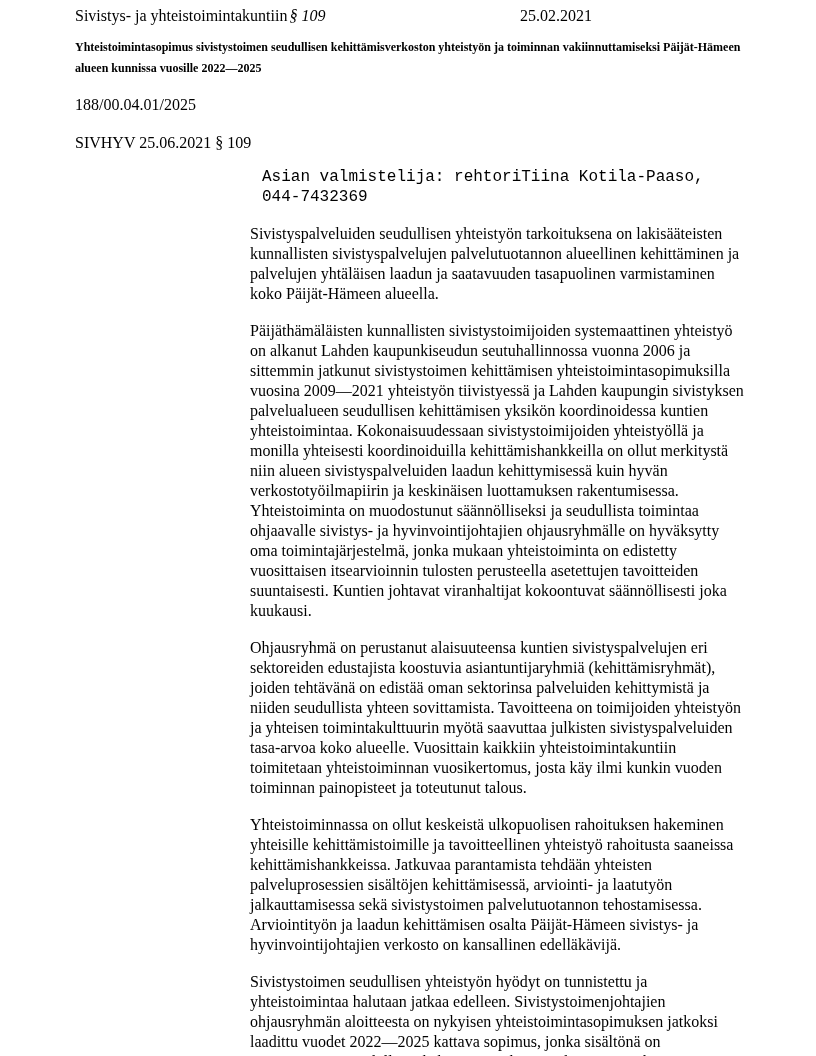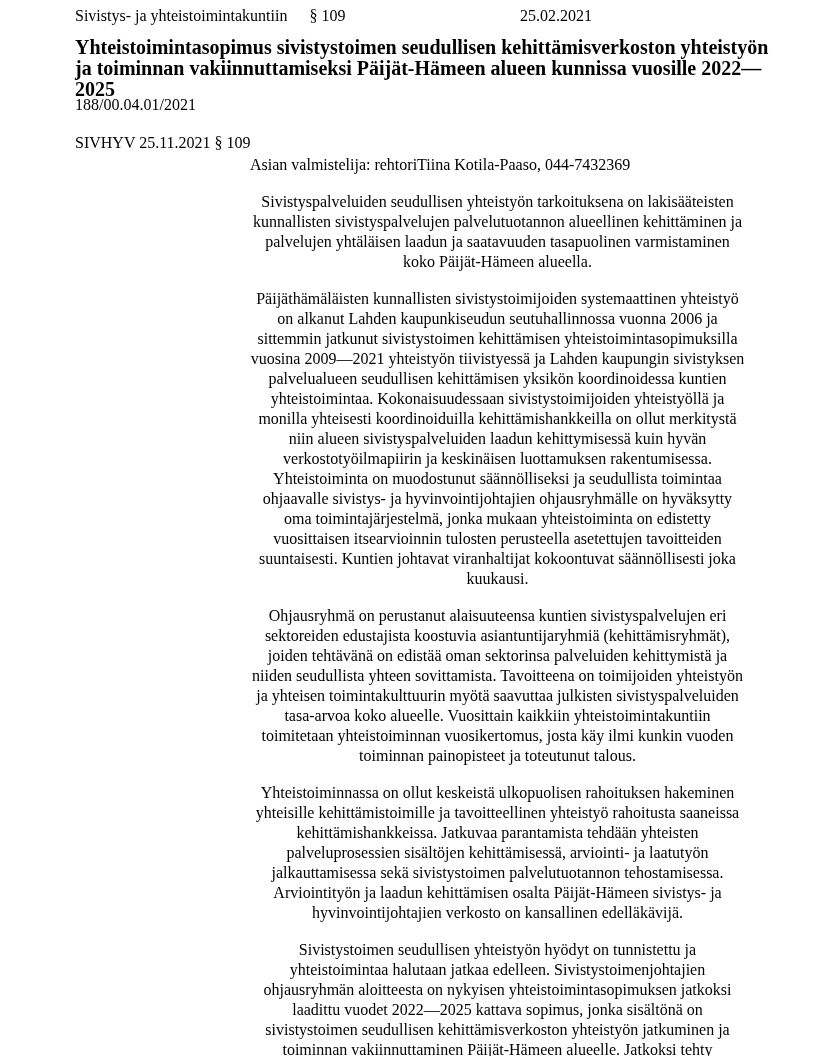--- a/index.html
+++ b/index.html
@@ -19,35 +19,36 @@
     overflow: hidden;
   }
   .header-row {
     position: absolute;
     top: 6px;
     left: 75px;
     right: 40px;
     white-space: nowrap;
   }
   .section-ref {
-    margin-left: 22px;
+    margin-left: 2px;
+    font-style: italic;
   }
   .header-date {
     position: absolute;
     top: 6px;
     left: 520px;
     white-space: nowrap;
   }
   .doc-title {
     position: absolute;
     top: 37px;
     left: 75px;
     width: 700px;
     margin: 0;
-    font-size: 20px;
+    font-size: 12px;
     font-weight: bold;
     line-height: 21px;
   }
   .diary-number {
     position: absolute;
     top: 95px;
     left: 75px;
   }
   .decision-ref {
     position: absolute;
@@ -57,43 +58,43 @@
   .body-block {
     position: absolute;
     top: 155px;
     left: 250px;
     width: 495px;
   }
   .preparer {
     margin: 0 0 15px 0;
   }
   .preparer div {
-    margin: 0;
+    margin: 12px;
+    font-family: Liberation Mono, monospace;
   }
   .para {
     margin: 17px 0 8px 0;
     padding: 0;
-    text-align: center;
   }
 </style>
 </head>
 <body>
 
 <div class="page">
 
   <div class="header-row">
     <span>Sivistys- ja yhteistoimintakuntiin</span><span class="section-ref">§ 109</span>
   </div>
   <div class="header-date">25.02.2021</div>
 
   <h1 class="doc-title">Yhteistoimintasopimus sivistystoimen seudullisen kehittämisverkoston yhteistyön ja toiminnan vakiinnuttamiseksi Päijät-Hämeen alueen kunnissa vuosille 2022—2025</h1>
 
-  <div class="diary-number">188/00.04.01/2021</div>
+  <div class="diary-number">188/00.04.01/2025</div>
 
-  <div class="decision-ref">SIVHYV 25.11.2021 § 109</div>
+  <div class="decision-ref">SIVHYV 25.06.2021 § 109</div>
 
   <div class="body-block">
     <div class="preparer">
       <div>Asian valmistelija: rehtoriTiina Kotila-Paaso, 044-7432369</div>
     </div>
 
     <p class="para">Sivistyspalveluiden seudullisen yhteistyön tarkoituksena on lakisääteisten kunnallisten sivistyspalvelujen palvelutuotannon alueellinen kehittäminen ja palvelujen yhtäläisen laadun ja saatavuuden tasapuolinen varmistaminen koko Päijät-Hämeen alueella.</p>
     <p class="para">Päijäthämäläisten kunnallisten sivistystoimijoiden systemaattinen yhteistyö on alkanut Lahden kaupunkiseudun seutuhallinnossa vuonna 2006 ja sittemmin jatkunut sivistystoimen kehittämisen yhteistoimintasopimuksilla vuosina 2009—2021 yhteistyön tiivistyessä ja Lahden kaupungin sivistyksen palvelualueen seudullisen kehittämisen yksikön koordinoidessa kuntien yhteistoimintaa. Kokonaisuudessaan sivistystoimijoiden yhteistyöllä ja monilla yhteisesti koordinoiduilla kehittämishankkeilla on ollut merkitystä niin alueen sivistyspalveluiden laadun kehittymisessä kuin hyvän verkostotyöilmapiirin ja keskinäisen luottamuksen rakentumisessa. Yhteistoiminta on muodostunut säännölliseksi ja seudullista toimintaa ohjaavalle sivistys- ja hyvinvointijohtajien ohjausryhmälle on hyväksytty oma toimintajärjestelmä, jonka mukaan yhteistoiminta on edistetty vuosittaisen itsearvioinnin tulosten perusteella asetettujen tavoitteiden suuntaisesti. Kuntien johtavat viranhaltijat kokoontuvat säännöllisesti joka kuukausi.</p>
     <p class="para">Ohjausryhmä on perustanut alaisuuteensa kuntien sivistyspalvelujen eri sektoreiden edustajista koostuvia asiantuntijaryhmiä (kehittämisryhmät), joiden tehtävänä on edistää oman sektorinsa palveluiden kehittymistä ja niiden seudullista yhteen sovittamista. Tavoitteena on toimijoiden yhteistyön ja yhteisen toimintakulttuurin myötä saavuttaa julkisten sivistyspalveluiden tasa-arvoa koko alueelle. Vuosittain kaikkiin yhteistoimintakuntiin toimitetaan yhteistoiminnan vuosikertomus, josta käy ilmi kunkin vuoden toiminnan painopisteet ja toteutunut talous.</p>
     <p class="para">Yhteistoiminnassa on ollut keskeistä ulkopuolisen rahoituksen hakeminen yhteisille kehittämistoimille ja tavoitteellinen yhteistyö rahoitusta saaneissa kehittämishankkeissa. Jatkuvaa parantamista tehdään yhteisten palveluprosessien sisältöjen kehittämisessä, arviointi- ja laatutyön jalkauttamisessa sekä sivistystoimen palvelutuotannon tehostamisessa. Arviointityön ja laadun kehittämisen osalta Päijät-Hämeen sivistys- ja hyvinvointijohtajien verkosto on kansallinen edelläkävijä.</p>

